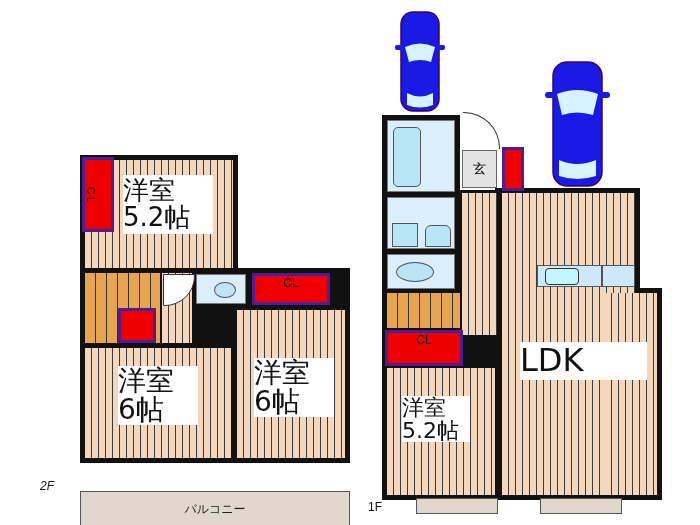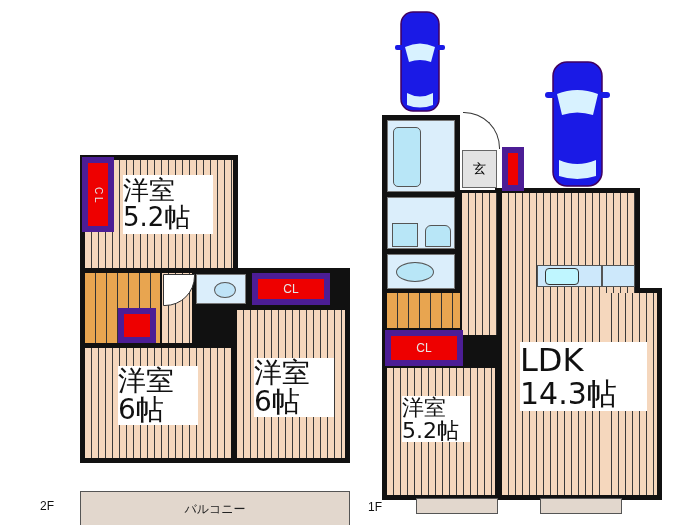--- a/index.html
+++ b/index.html
@@ -2,22 +2,22 @@
 <html><head>
 <meta charset="utf-8">
 <style>
   html,body{margin:0;padding:0;background:#fff;}
   body{width:700px;height:525px;position:relative;overflow:hidden;font-family:"DejaVu Sans",sans-serif;}
   .abs{position:absolute;}
   .wall{position:absolute;background:#111;}
   .floor{position:absolute;background-color:#f5d7bd;
     background-image:repeating-linear-gradient(90deg,#f5d7bd 0px,#f5d7bd 6px,#3a3a3a 6px,#3a3a3a 7px);}
   .stairs{position:absolute;background:#e8a550;}
-  .cl{position:absolute;background:#ee0000;border:6px solid #4c1d95;box-sizing:border-box;
-     display:flex;align-items:center;justify-content:center;color:#e5e5e5;font-family:"Liberation Sans",sans-serif;font-size:12px;}
+  .cl{position:absolute;background:#ee0000;border:3px solid #4c1d95;box-sizing:border-box;
+     display:flex;align-items:flex-start;justify-content:center;color:#0f172a;font-family:"Liberation Sans",sans-serif;font-size:12px;}
   .wet{position:absolute;background:#dbeefb;border:1px solid #777;box-sizing:border-box;}
   .label{position:absolute;background:#fff;color:#111;font-family:"DejaVu Sans",sans-serif;line-height:1.05;}
   .balcony{position:absolute;background:#e2d7cd;border:1px solid #555;box-sizing:border-box;
      display:flex;align-items:center;justify-content:center;font-size:12px;color:#222;}
   .floorlbl{position:absolute;font-family:"Liberation Sans",sans-serif;font-size:12px;color:#111;}
   .car{position:absolute;}
   .door-arc{position:absolute;border:1px solid #333;background:#fff;}
 </style>
 </head>
 <body>
@@ -58,21 +58,21 @@
   <div class="floor" style="left:237px;top:310px;width:108px;height:148px;"></div>
   <div class="label" style="left:254px;top:358px;width:80px;">
     <div style="font-size:28px;">洋室</div>
     <div style="font-size:28px;">6帖</div>
   </div>
 
   <div class="balcony" style="left:80px;top:448px;width:270px;height:36px;margin-top:43px;">
     <span>バルコニー</span>
   </div>
 
-  <div class="floorlbl" style="left:40px;top:499px;">2F</div>
+  <div class="floorlbl" style="left:40px;top:479px;font-style:italic;">2F</div>
 </div>
 
 <div>
 
   <svg class="car" style="left:395px;top:10px;" width="50" height="103" viewBox="0 0 50 103">
     <rect x="6" y="2" width="38" height="99" rx="12" fill="#1a1ae6" stroke="#400060" stroke-width="1.5"></rect>
     <rect x="0" y="35" width="50" height="5" rx="2" fill="#1a1ae6"></rect>
     <path d="M10 37 Q25 30 40 37 L36 52 Q25 48 14 52 Z" fill="#d8f2ff"></path>
     <path d="M12 83 Q25 90 38 83 L38 95 Q25 100 12 95 Z" fill="#d8f2ff"></path>
   </svg>
@@ -118,20 +118,19 @@
     <div style="font-size:22px;">5.2帖</div>
   </div>
 
   <div class="floor" style="left:502px;top:193px;width:133px;height:302px;"></div>
   <div class="floor" style="left:605px;top:293px;width:52px;height:202px;"></div>
   <div class="abs" style="left:537px;top:265px;width:65px;height:22px;background:#cde8fb;border:1px solid #555;box-sizing:border-box;"></div>
   <div class="abs" style="left:545px;top:268px;width:32px;height:15px;background:#bff6ff;border:1px solid #333;border-radius:4px;"></div>
   <div class="abs" style="left:602px;top:265px;width:33px;height:22px;background:#cde8fb;border:1px solid #555;box-sizing:border-box;"></div>
   <div class="label" style="left:520px;top:342px;width:127px;padding:2px 0;">
     <div style="font-size:32px;">LDK</div>
-    <div style="font-size:30px;">14.3帖</div>
   </div>
 
   <div class="balcony" style="left:416px;top:498px;width:82px;height:16px;"></div>
   <div class="balcony" style="left:540px;top:498px;width:82px;height:16px;"></div>
 
   <div class="floorlbl" style="left:368px;top:500px;">1F</div>
 </div>
 
 </body></html>

